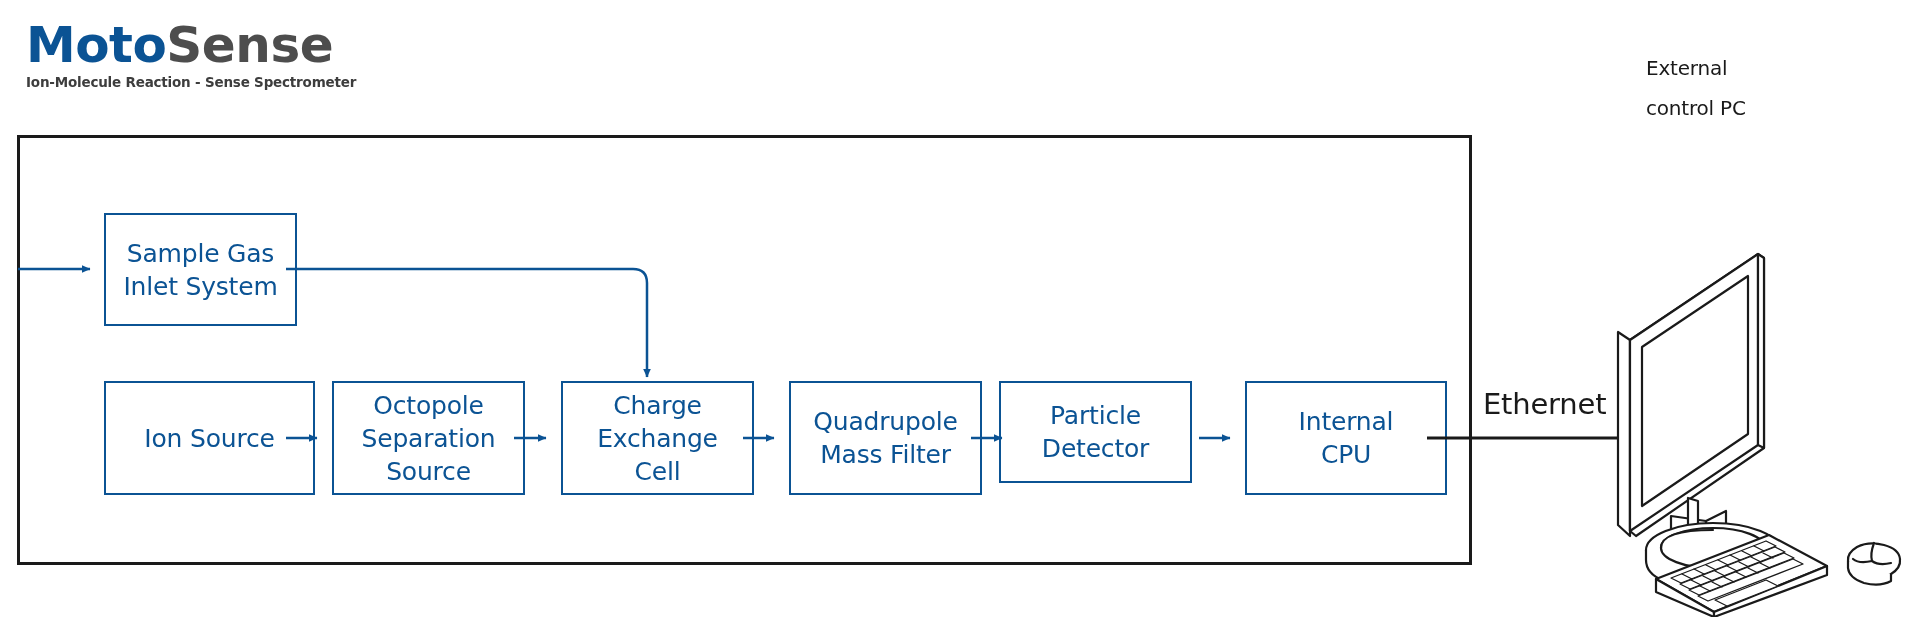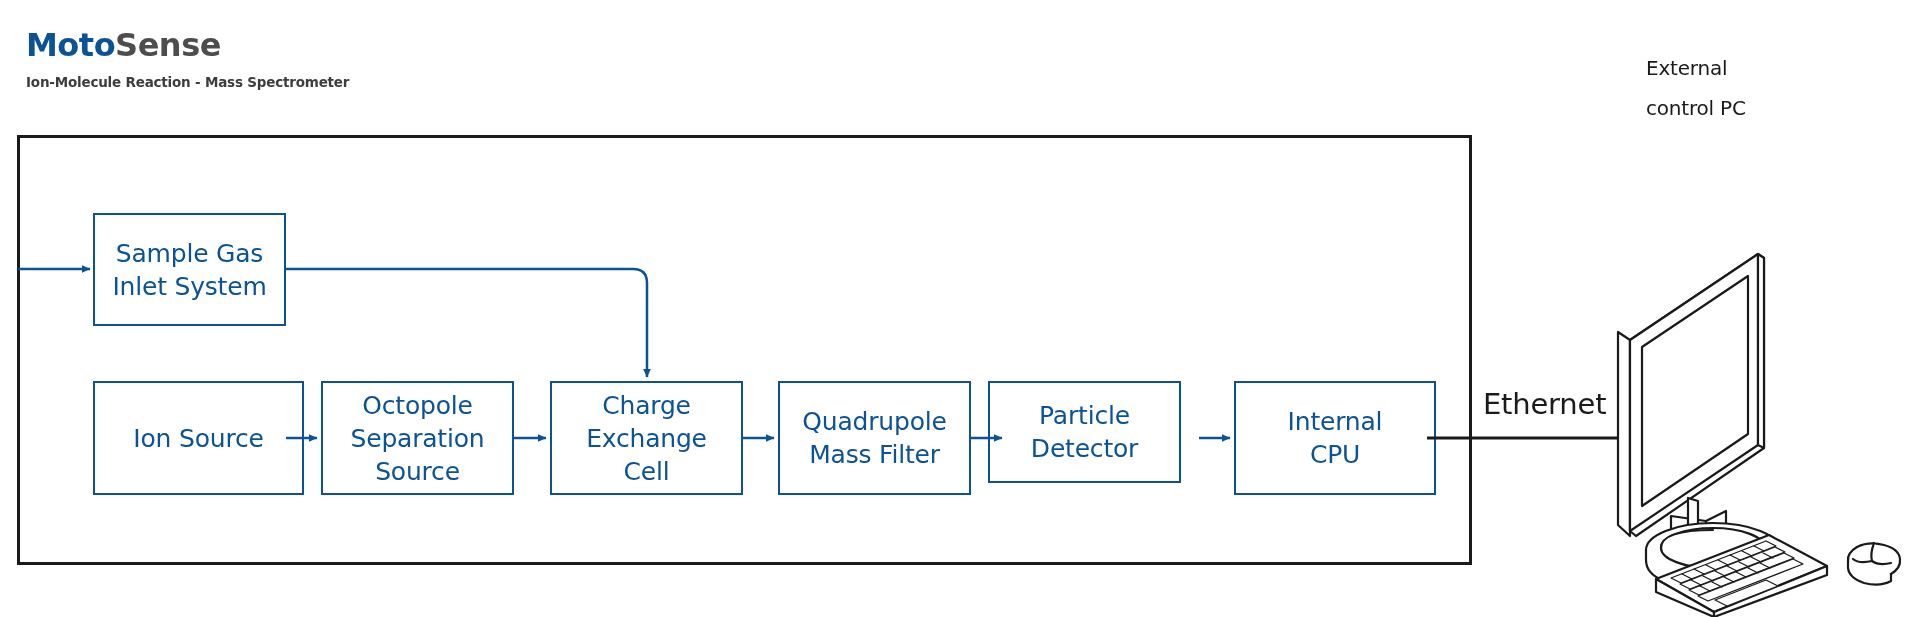--- a/index.html
+++ b/index.html
@@ -22,21 +22,21 @@
   #logo {
     position: absolute;
     left: 26px;
     top: 18px;
     width: 420px;
     height: 90px;
   }
   #logo-wordmark {
     font-family: "DejaVu Sans", sans-serif;
     font-weight: bold;
-    font-size: 32px;
+    font-size: 50px;
     line-height: 54px;
     letter-spacing: -0.5px;
     white-space: nowrap;
   }
   .logo-part-a { color: #0b5394; }
   .logo-part-b { color: #4d4d4d; }
   #logo-tagline {
     font-family: "DejaVu Sans", sans-serif;
     font-weight: bold;
     font-size: 13.5px;
@@ -67,20 +67,21 @@
     color: #0b5394;
     font-family: "DejaVu Sans", sans-serif;
     font-size: 25px;
     line-height: 33px;
     display: flex;
     align-items: center;
     justify-content: center;
     text-align: center;
     white-space: pre-line;
     letter-spacing: -0.2px;
+    margin-left: 11px;
   }
 
   
   #wires {
     position: absolute;
     left: 0;
     top: 0;
     width: 1920px;
     height: 617px;
     pointer-events: none;
@@ -120,21 +121,21 @@
     height: 369px;
   }
 </style>
 </head>
 <body>
 
 <div id="canvas">
 
   <div id="logo">
     <div id="logo-wordmark"><span class="logo-part-a">Moto</span><span class="logo-part-b">Sense</span></div>
-    <div id="logo-tagline">Ion-Molecule Reaction - Mass Spectrometer</div>
+    <div id="logo-tagline">Ion-Molecule Reaction - Sense Spectrometer</div>
   </div>
 
   <div id="enclosure"></div>
 
   <div class="pbox" style="left:93px; top:213px; width:193px; height:113px;">Sample Gas
 Inlet System</div>
 
   <div class="pbox" style="left:93px; top:381px; width:211px; height:114px;">Ion Source</div>
 
   <div class="pbox" style="left:321px; top:381px; width:193px; height:114px;">Octopole

